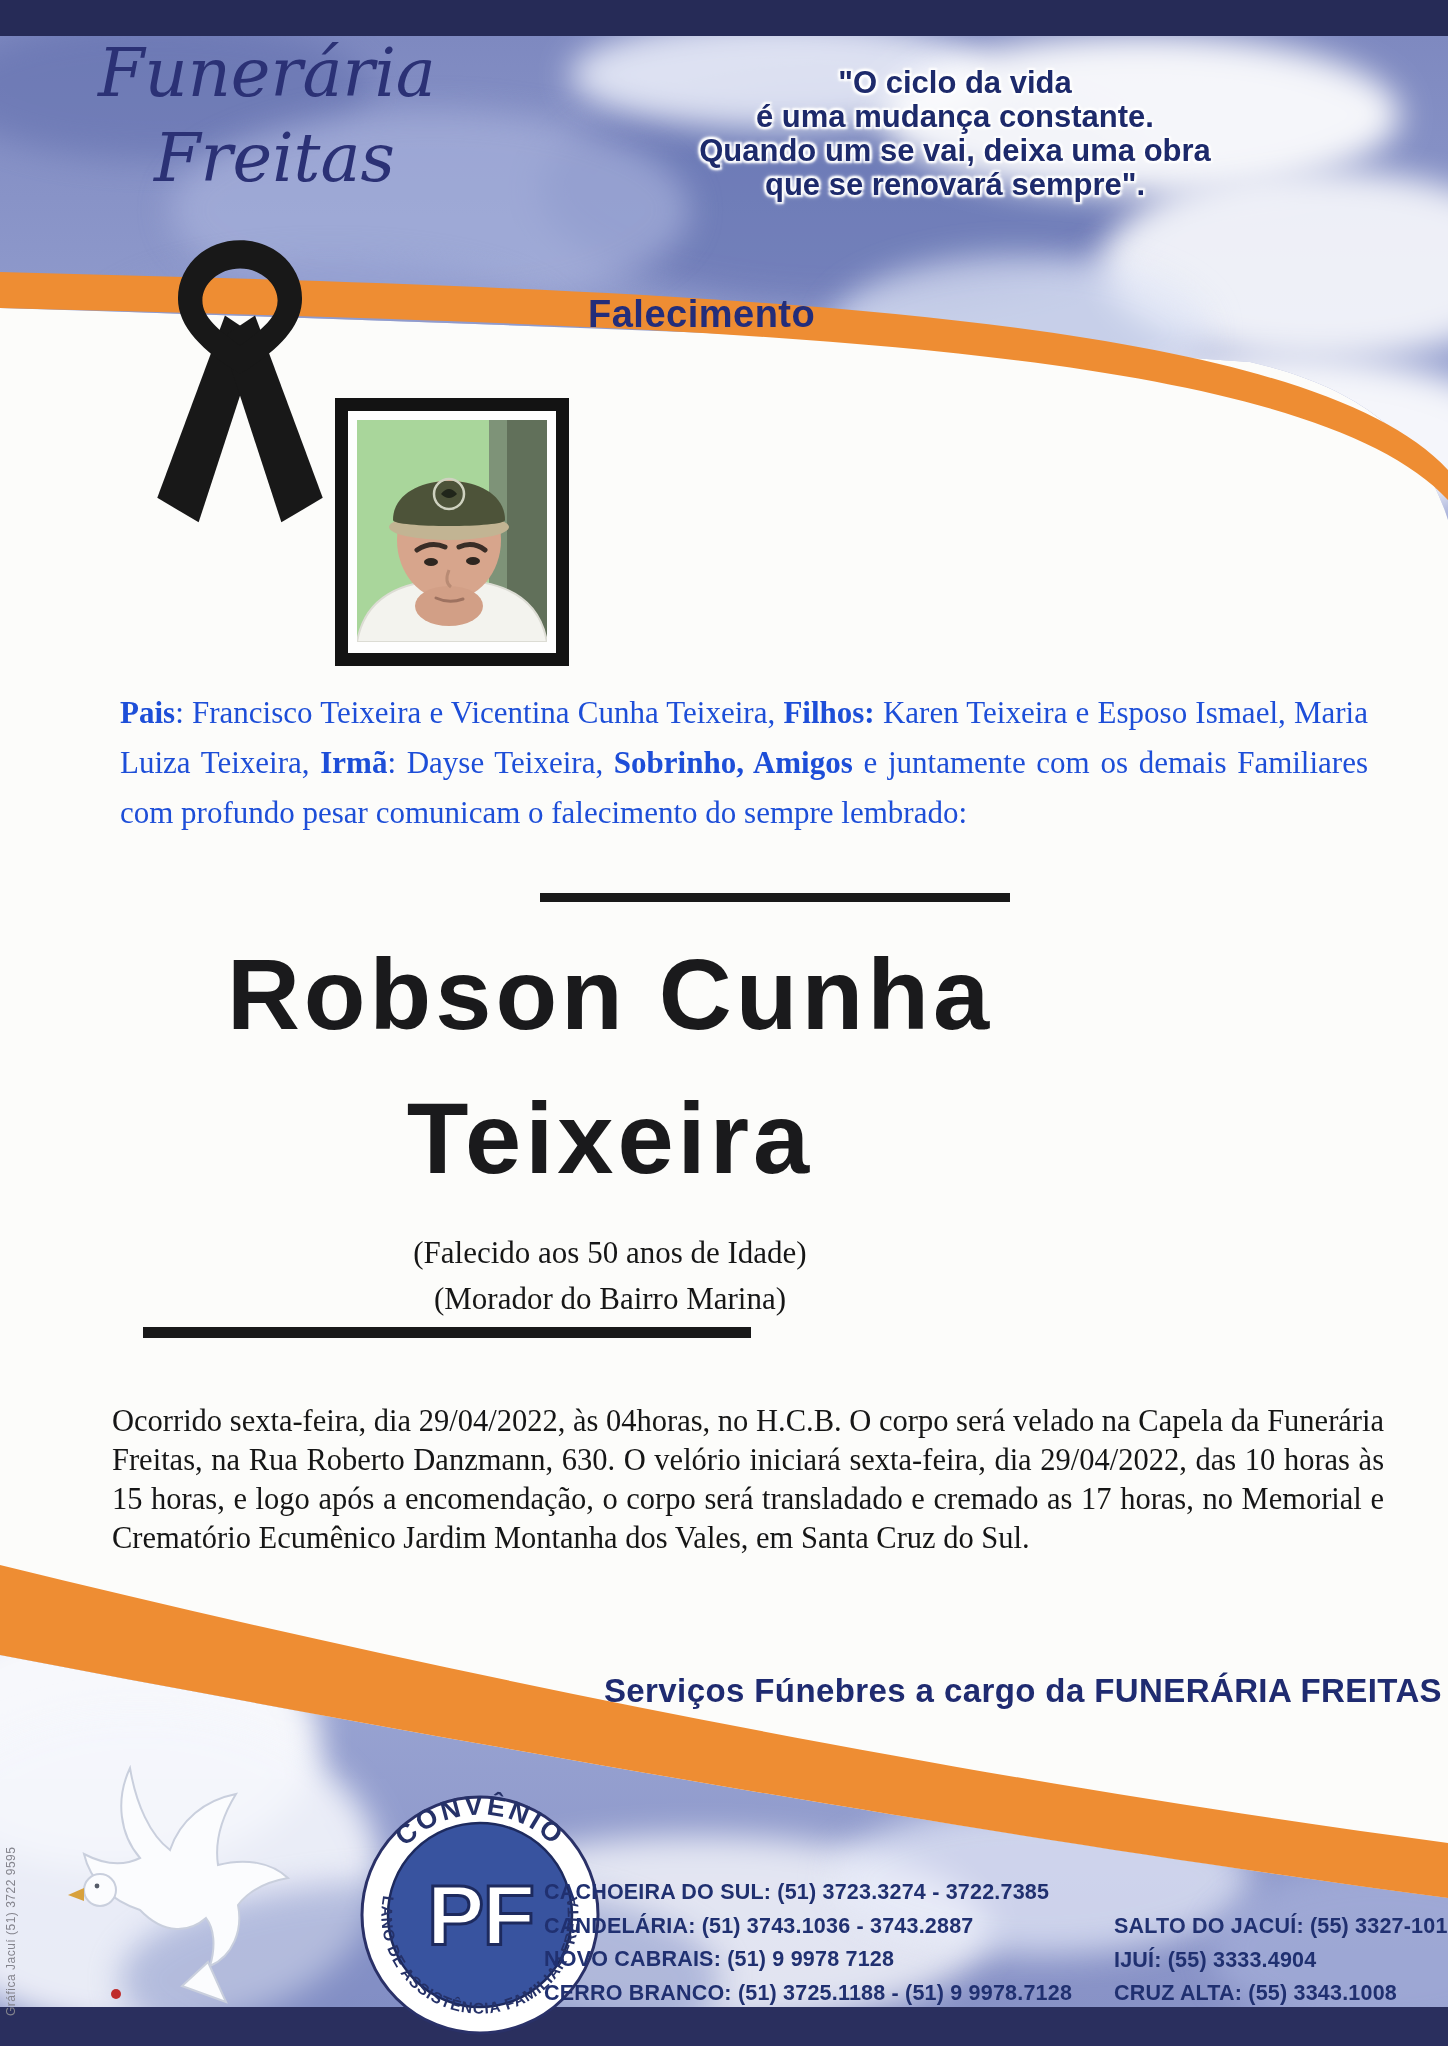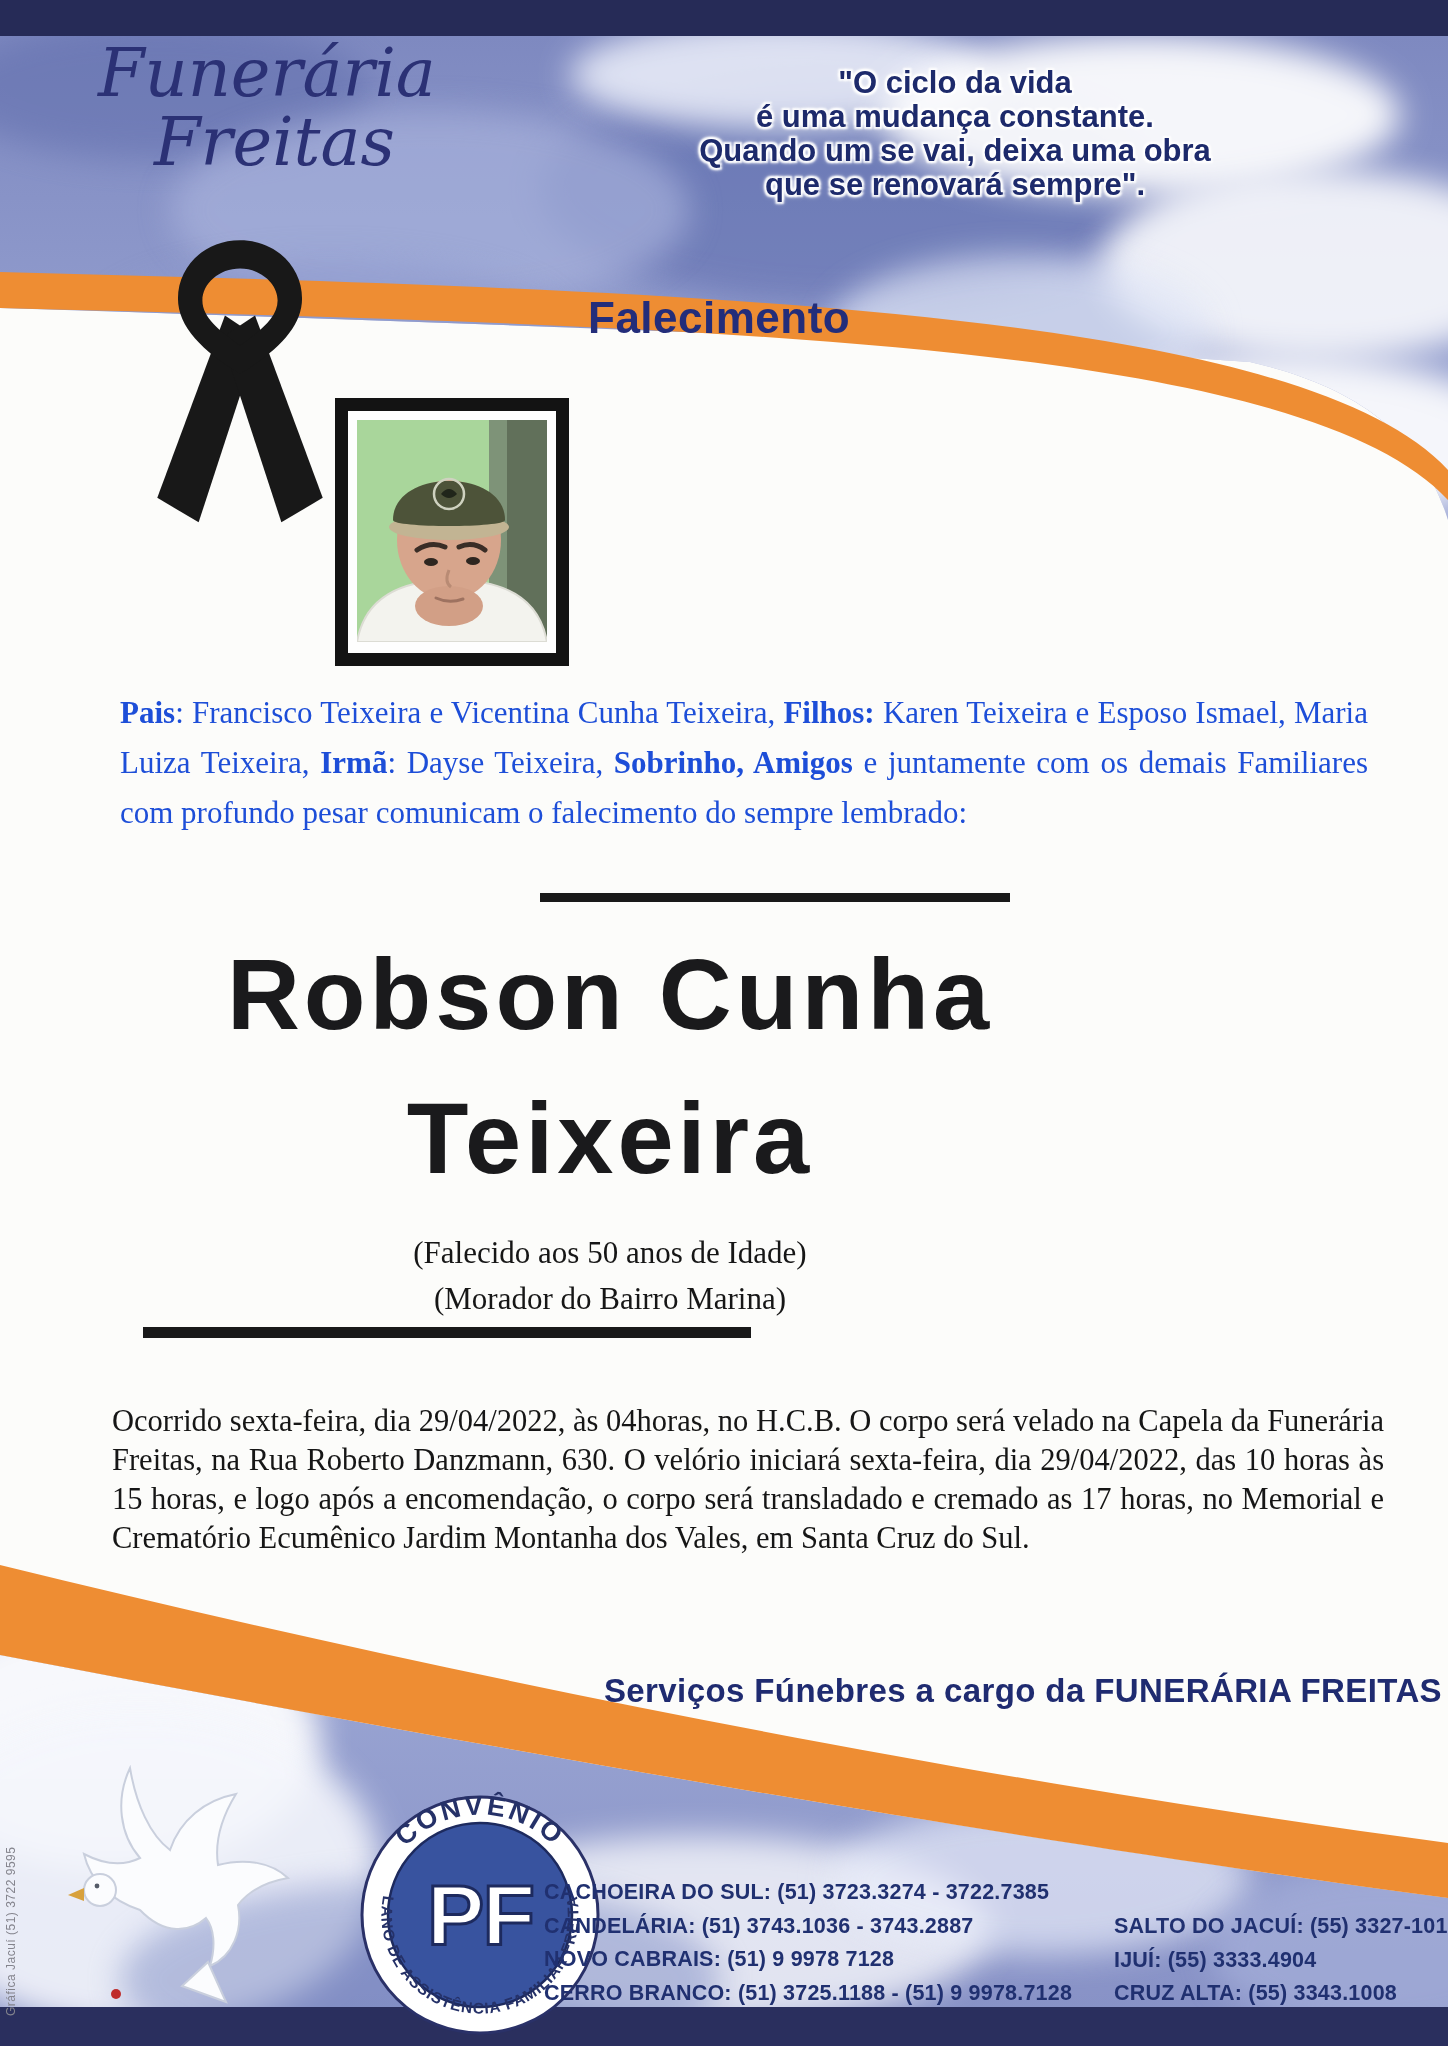--- a/index.html
+++ b/index.html
@@ -11,41 +11,41 @@
   .abs{position:absolute;}
   svg{display:block;}
 
   
   .brand{
     position:absolute; left:86px; top:40px; width:420px;
     font-family:"DejaVu Serif", serif; font-style:italic;
     color:#2b3175; line-height:1.0;
   }
   .brand .b1{font-size:67px; padding-left:12px;}
-  .brand .b2{font-size:67px; padding-left:68px; margin-top:2px;}
+  .brand .b2{font-size:67px; padding-left:68px; margin-top:18px;}
   .quote{
     position:absolute; left:610px; top:66px; width:690px;
     text-align:center; font-weight:bold; font-size:31px; line-height:34px;
     color:#1d2a6b;
     text-shadow:0 0 4px #fff,0 0 6px #fff,2px 2px 2px rgba(255,255,255,.95),
       -2px -2px 2px rgba(255,255,255,.95),2px -2px 2px rgba(255,255,255,.9),
       -2px 2px 2px rgba(255,255,255,.9);
   }
   .quote span{display:block;}
 
   
   .photo-frame{
     position:absolute; left:335px; top:398px; width:234px; height:268px;
     background:#131313;
   }
   .photo-mat{position:absolute; left:13px; top:13px; right:13px; bottom:13px; background:#fefefe;}
   .photo-img{position:absolute; left:9px; top:9px;}
   .section-title{
     position:absolute; left:588px; top:293px;
-    font-size:44px; font-weight:bold; color:#232d7a; letter-spacing:.5px;
+    font-size:38px; font-weight:bold; color:#232d7a; letter-spacing:.5px;
     margin:0;
   }
   .intro{
     position:absolute; left:120px; top:688px; width:1248px;
     font-family:"Liberation Serif", serif; font-size:31px; line-height:50px;
     color:#1d4ed8; text-align:justify; margin:0;
   }
   .rule{position:absolute; background:#191919;}
   .rule-top{left:540px; top:893px; width:470px; height:9px;}
   .rule-bottom{left:143px; top:1327px; width:608px; height:11px;}

